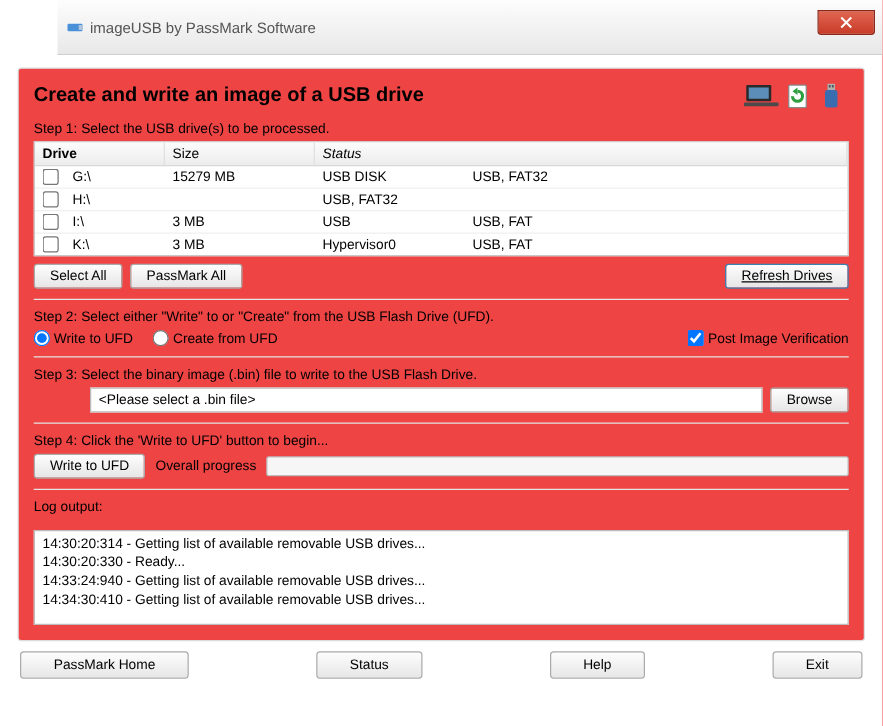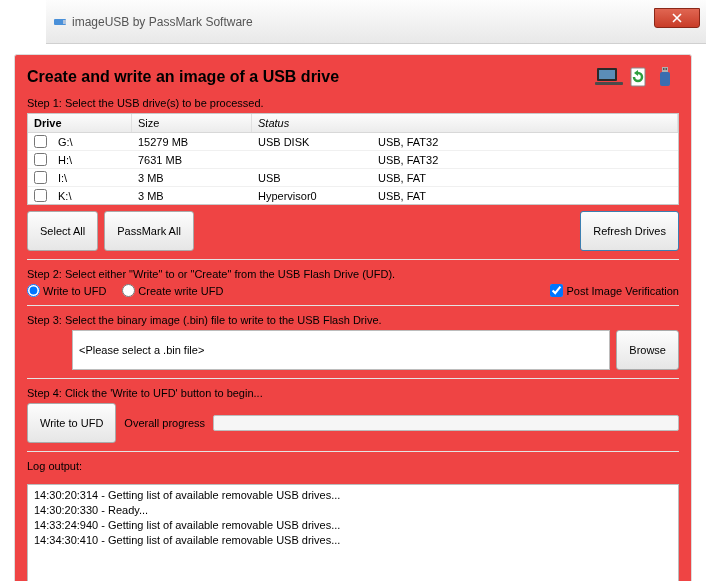--- a/index.html
+++ b/index.html
@@ -22,33 +22,33 @@
 .drive-rows .col { padding: 2px 6px; font-size: 11px; display: flex; align-items: center; }
 .col-chk { width: 24px; justify-content: center; }
 .col-drive { width: 80px; }
 .col-size { width: 120px; }
 .col-vol { width: 120px; }
 .col-info { width: 120px; }
 .col-status { flex: 1; font-style: italic; }
 .drive-head .col-drive { width: 104px; font-weight: bold; }
 input[type=checkbox] { width: 13px; height: 13px; }
 .btn-row { display: flex; gap: 6px; margin-top: 6px; }
-.btn { background: linear-gradient(#fdfdfd, #e6e6e6); border: 1px solid #aaa; border-radius: 3px; padding: 13px 12px; font-size: 11px; cursor: pointer; font-family: inherit; }
-.btn.accent { border-color: #3c7fb1; }
+.btn { background: linear-gradient(#fdfdfd, #e6e6e6); border: 1px solid #aaa; border-radius: 3px; padding: 3px 12px; font-size: 11px; cursor: pointer; font-family: inherit; }
+.btn.accent { border-color: #3c7fb1; text-decoration: underline; }
 .spacer { flex: 1; }
 hr.sep { border: none; border-top: 1px solid #e4e4e4; margin: 8px 0; }
 .radio-row { display: flex; align-items: center; gap: 6px; margin-top: 4px; }
 .radio-opt { display: flex; align-items: center; gap: 3px; margin-right: 10px; font-size: 11px; }
 .chk-opt { display: flex; align-items: center; gap: 3px; font-size: 11px; }
 .file-row { display: flex; gap: 6px; margin-top: 4px; margin-left: 45px; }
 .file-input { flex: 1; border: 1px solid #bcbcbc; padding: 3px 6px; font-size: 11px; background: #fff; font-family: inherit; }
 .progress-row { display: flex; align-items: center; gap: 8px; margin-top: 4px; }
 .progress-bar { flex: 1; height: 16px; border: 1px solid #bcbcbc; background: #f6f6f6; border-radius: 2px; }
 .log-label { font-size: 11px; margin-bottom: 12px; }
-.log-box { border: 1px solid #bcbcbc; background: #fff; height: 100px; padding: 3px 6px; font-size: 11px; overflow-y: scroll; line-height: 1.35; white-space: pre; font-family: inherit; }
+.log-box { border: 1px solid #bcbcbc; background: #fff; height: 76px; padding: 3px 6px; font-size: 11px; overflow-y: scroll; line-height: 1.35; white-space: pre; font-family: inherit; }
 .footer-row { display: flex; gap: 10px; margin-top: 8px; padding: 0 2px; }
 .footer-row .btn { padding: 4px 26px; }
 .footer-spacer { flex: 1; }
 </style>
 </head>
 <body>
 
 <div class="titlebar">
   <svg class="titlebar-icon" viewBox="0 0 16 16">
       <rect x="2" y="5" width="12" height="6" rx="1" fill="#4a90d9"></rect>
@@ -102,21 +102,20 @@
             <div class="col col-size">15279 MB</div>
             <div class="col col-vol">USB DISK</div>
             <div class="col col-info">USB, FAT32</div>
             <div class="col col-status"></div>
           </div>
           <div class="row">
             <div class="col col-chk">
               <input type="checkbox" style="">
             </div>
             <div class="col col-drive">H:\</div>
-            <div class="col col-size">7631 MB</div>
             <div class="col col-vol"></div>
             <div class="col col-info">USB, FAT32</div>
             <div class="col col-status"></div>
           </div>
           <div class="row">
             <div class="col col-chk">
               <input type="checkbox" style="">
             </div>
             <div class="col col-drive">I:\</div>
             <div class="col col-size">3 MB</div>
@@ -147,21 +146,21 @@
     <hr class="sep">
 
     <div class="step-label">Step 2: Select either "Write" to or "Create" from the USB Flash Drive (UFD).</div>
     <div class="radio-row">
       <label class="radio-opt">
         <input type="radio" name="mode" checked="" style="">
         <span>Write to UFD</span>
       </label>
       <label class="radio-opt">
         <input type="radio" name="mode" style="">
-        <span>Create write UFD</span>
+        <span>Create from UFD</span>
       </label>
       <div class="spacer"></div>
       <label class="chk-opt">
         <input type="checkbox" checked="" style="">
         <span>Post Image Verification</span>
       </label>
     </div>
 
     <hr class="sep">
 

